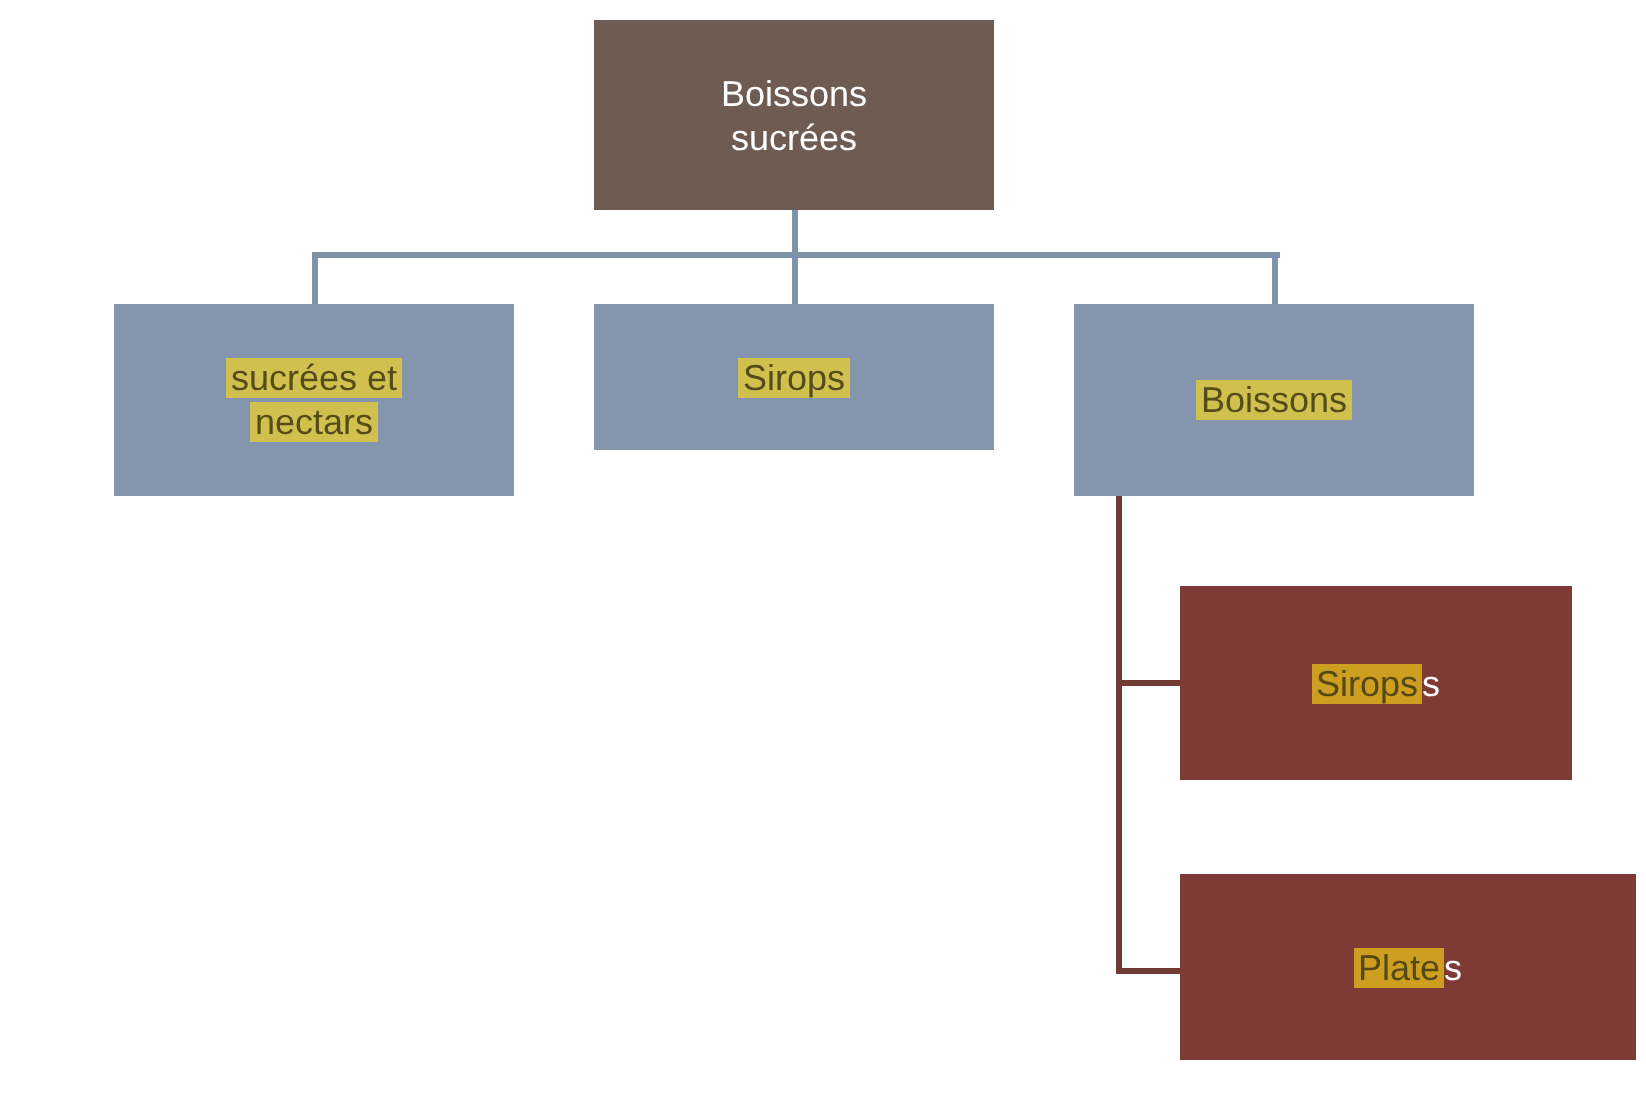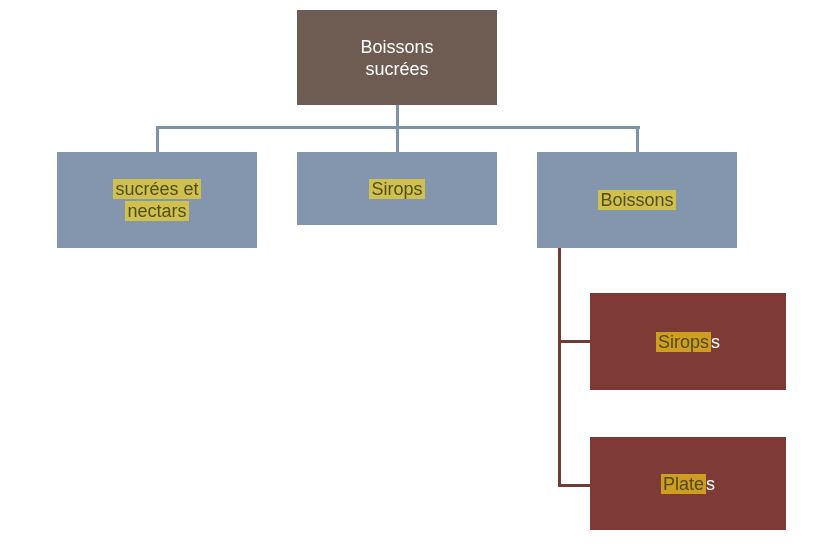--- a/index.html
+++ b/index.html
@@ -35,21 +35,21 @@
   }
   .box.brown { background: var(--box-brown); }
   .box.blue  { background: var(--box-blue); }
   .box.red   { background: var(--box-red); }
 
   #node-root     { left: 297px; top: 10px;  width: 200px; height: 95px; }
   #node-juice    { left: 57px;  top: 152px; width: 200px; height: 96px; }
   #node-sirops   { left: 297px; top: 152px; width: 200px; height: 73px; }
   #node-soft     { left: 537px; top: 152px; width: 200px; height: 96px; }
   #node-gazeuses { left: 590px; top: 293px; width: 196px; height: 97px; }
-  #node-plates   { left: 590px; top: 437px; width: 196px; height: 93px; }
+  #node-plates   { left: 590px; top: 437px; width: 228px; height: 93px; }
 
   .seg { position: absolute; }
   .c-blue { background: var(--connector-blue); }
   .c-red  { background: var(--connector-red); }
 
   #stem-root   { left: 396px; top: 105px; width: 3px;   height: 24px; }
   #crossbar    { left: 156px; top: 126px; width: 484px; height: 3px;  }
   #stub-left   { left: 156px; top: 126px; width: 3px;   height: 26px; }
   #stub-mid    { left: 396px; top: 126px; width: 3px;   height: 26px; }
   #stub-right  { left: 636px; top: 126px; width: 3px;   height: 26px; }

